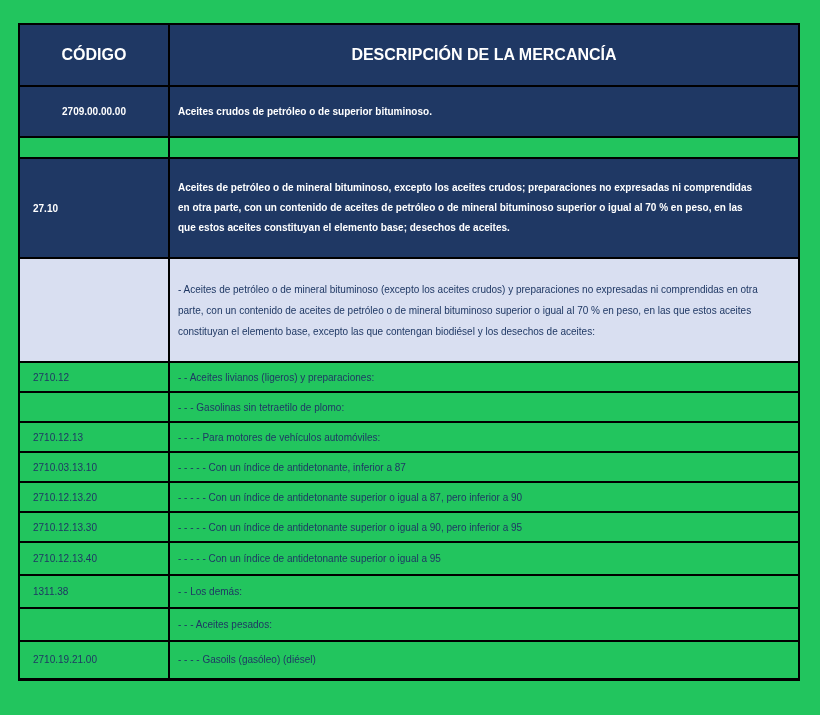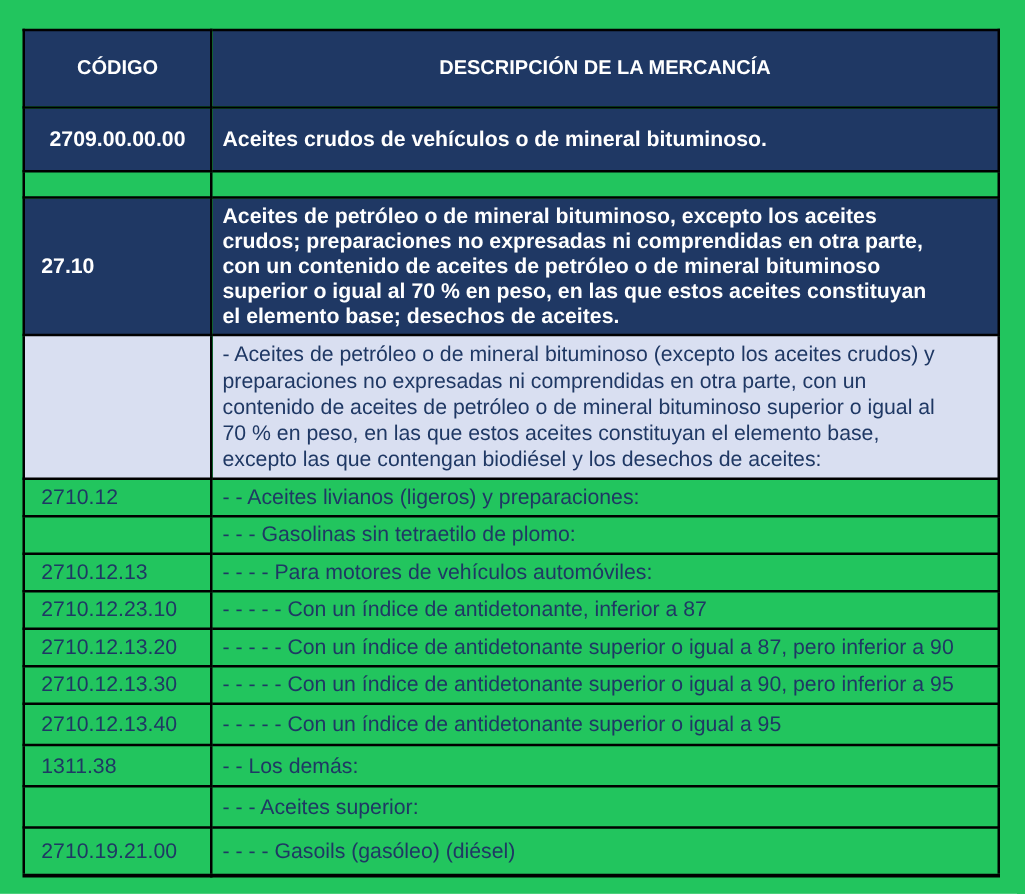--- a/index.html
+++ b/index.html
@@ -19,21 +19,21 @@
     table-layout: fixed;
     border: 2px solid #000000;
     border-bottom-width: 3px;
   }
   col.c-code { width: 150px; }
   col.c-desc { width: 630px; }
 
   td, th {
     border: 2px solid #000000;
     color: #1F3864;
-    font-size: 17px;
+    font-size: 10px;
     vertical-align: middle;
     overflow: hidden;
     box-sizing: border-box;
   }
 
   
   tr.r-header { height: 62px; }
   tr.r-header th {
     background: #1F3864;
     color: #ffffff;
@@ -78,21 +78,21 @@
     </colgroup>
 
     <tbody>
         <tr class="r-header">
       <th>CÓDIGO</th>
       <th>DESCRIPCIÓN DE LA MERCANCÍA</th>
     </tr>
 
     <tr class="r-navy r-2709">
       <td class="code-center">2709.00.00.00</td>
-      <td class="desc">Aceites crudos de vehículos o de mineral bituminoso.</td>
+      <td class="desc">Aceites crudos de petróleo o de superior bituminoso.</td>
     </tr>
 
     <tr class="r-gap">
       <td class="code"></td>
       <td class="desc"></td>
     </tr>
 
     <tr class="r-navy r-2710">
       <td class="code">27.10</td>
       <td class="desc desc-tall">Aceites de petróleo o de mineral bituminoso, excepto los aceites crudos; preparaciones no expresadas ni comprendidas en otra parte, con un contenido de aceites de petróleo o de mineral bituminoso superior o igual al 70 % en peso, en las que estos aceites constituyan el elemento base; desechos de aceites.</td>
@@ -112,21 +112,21 @@
       <td class="code"></td>
       <td class="desc">- - - Gasolinas sin tetraetilo de plomo:</td>
     </tr>
 
     <tr class="r-line">
       <td class="code">2710.12.13</td>
       <td class="desc">- - - - Para motores de vehículos automóviles:</td>
     </tr>
 
     <tr class="r-line">
-      <td class="code">2710.12.23.10</td>
+      <td class="code">2710.03.13.10</td>
       <td class="desc">- - - - - Con un índice de antidetonante, inferior a 87</td>
     </tr>
 
     <tr class="r-line">
       <td class="code">2710.12.13.20</td>
       <td class="desc">- - - - - Con un índice de antidetonante superior o igual a 87, pero inferior a 90</td>
     </tr>
 
     <tr class="r-line">
       <td class="code">2710.12.13.30</td>
@@ -138,21 +138,21 @@
       <td class="desc">- - - - - Con un índice de antidetonante superior o igual a 95</td>
     </tr>
 
     <tr class="r-line-t">
       <td class="code">1311.38</td>
       <td class="desc">- - Los demás:</td>
     </tr>
 
     <tr class="r-line-t">
       <td class="code"></td>
-      <td class="desc">- - - Aceites superior:</td>
+      <td class="desc">- - - Aceites pesados:</td>
     </tr>
 
     <tr class="r-last">
       <td class="code">2710.19.21.00</td>
       <td class="desc">- - - - Gasoils (gasóleo) (diésel)</td>
     </tr>
   </tbody>
     </table>
 </div>
 

